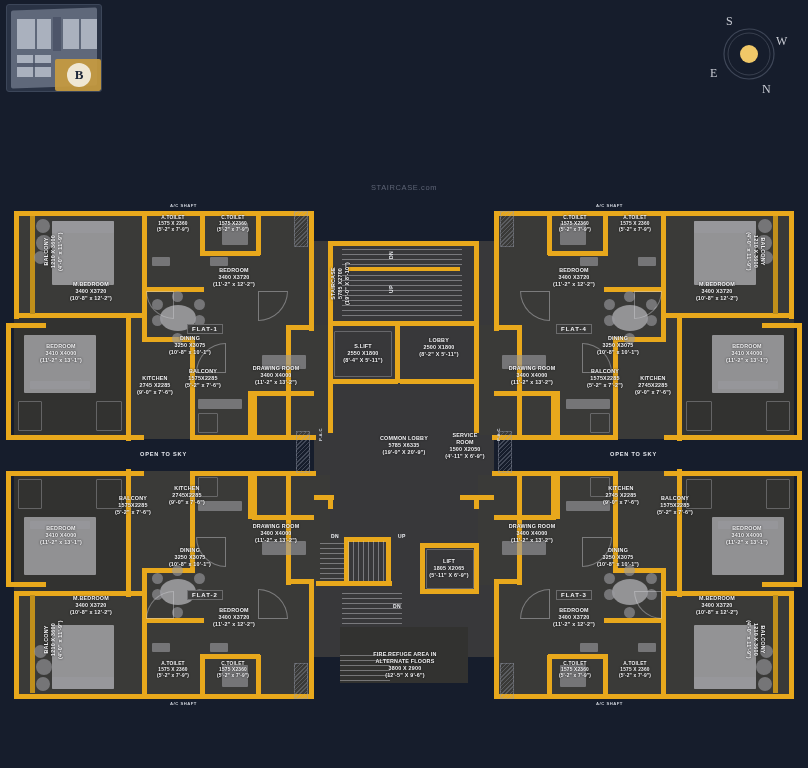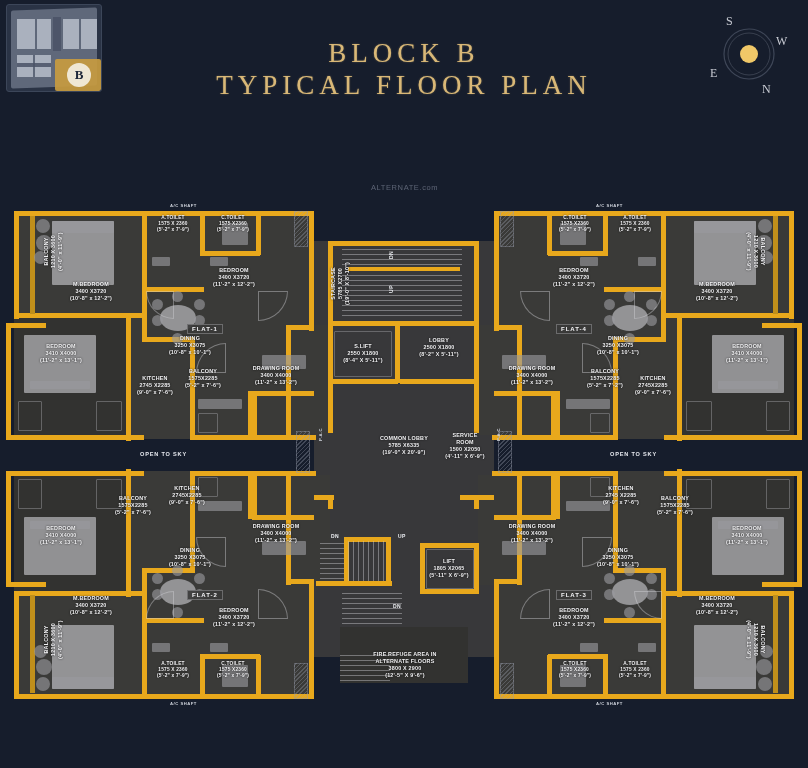--- a/index.html
+++ b/index.html
@@ -127,24 +127,20 @@
     <div class="thumb-dark" style="left:46px;top:12px;width:8px;height:34px;"></div>
     <div class="thumb-cell" style="left:56px;top:14px;width:16px;height:30px;"></div>
     <div class="thumb-cell" style="left:74px;top:14px;width:16px;height:30px;"></div>
     <div class="thumb-cell" style="left:10px;top:50px;width:16px;height:22px;"></div>
     <div class="thumb-cell" style="left:28px;top:50px;width:16px;height:22px;"></div>
     <div class="thumb-dark" style="left:10px;top:58px;width:34px;height:4px;"></div>
     <div class="thumb-hl"></div>
     <div class="thumb-badge">B</div>
   </div>
 
-  <div class="title-wrap">
-    <div class="title-l1">BLOCK B</div>
-    <div class="title-l2">TYPICAL FLOOR PLAN</div>
-  </div>
 
   <div class="compass">
     <svg width="86" height="90" viewBox="0 0 86 90">
       <circle cx="45" cy="46" r="25" fill="none" stroke="#3f4758" stroke-width="1.2"></circle>
       <circle cx="45" cy="46" r="21" fill="none" stroke="#39404f" stroke-width="1"></circle>
       <g fill="#d9a93f">
         <polygon points="45,46 38,22 45,46 52,24"></polygon>
         <polygon points="45,46 24,30 45,46 30,24"></polygon>
         <polygon points="45,46 66,30 45,46 62,24"></polygon>
         <polygon points="45,46 24,62 45,46 28,68"></polygon>
@@ -155,21 +151,21 @@
       </g>
       <polygon points="45,46 26,27 45,46 64,27 45,46 66,66 45,46 26,66" fill="#e0b24a" opacity=".85"></polygon>
       <circle cx="45" cy="46" r="9" fill="#f0c868"></circle>
     </svg>
     <span class="cmp-lab" style="left:22px;top:6px;">S</span>
     <span class="cmp-lab" style="left:72px;top:26px;">W</span>
     <span class="cmp-lab" style="left:6px;top:58px;">E</span>
     <span class="cmp-lab" style="left:58px;top:74px;">N</span>
   </div>
 
-  <div class="watermark">ALTERNATE.com</div>
+  <div class="watermark">STAIRCASE.com</div>
 
   <div id="plan">
 
     <div class="slab" style="left:14px;top:16px;width:300px;height:228px;"></div>
     <div class="slab dk" style="left:14px;top:120px;width:116px;height:124px;"></div>
 
     <div class="slab" style="left:494px;top:16px;width:300px;height:228px;"></div>
     <div class="slab dk" style="left:678px;top:120px;width:116px;height:124px;"></div>
 
     <div class="slab" style="left:14px;top:276px;width:300px;height:228px;"></div>

